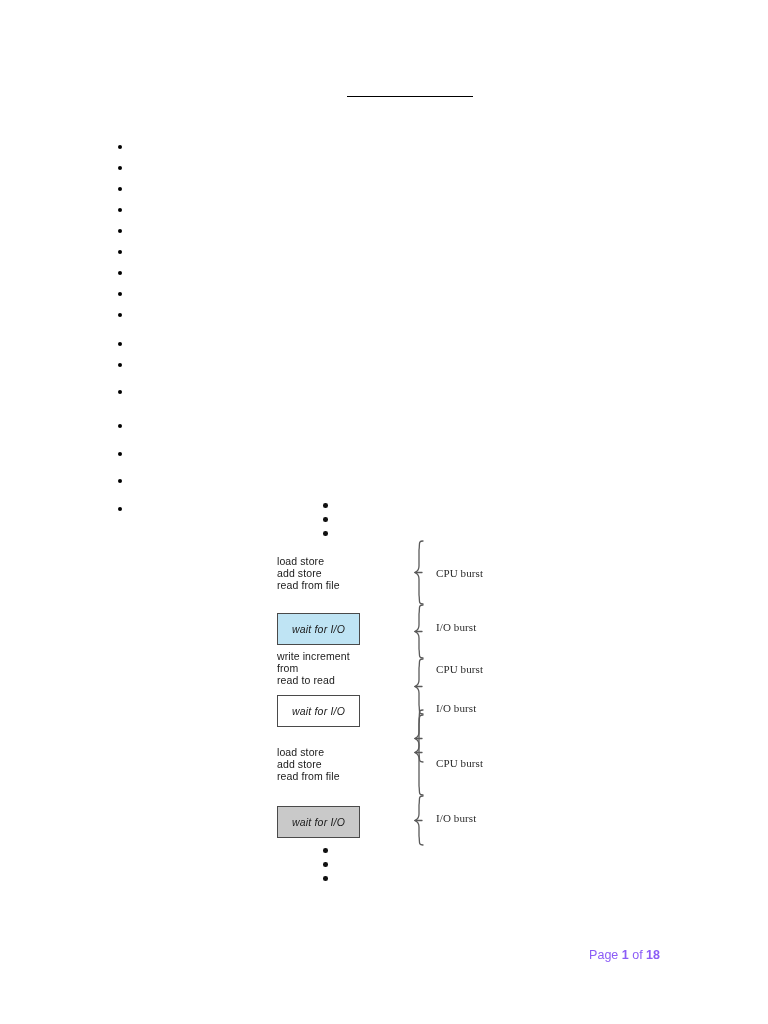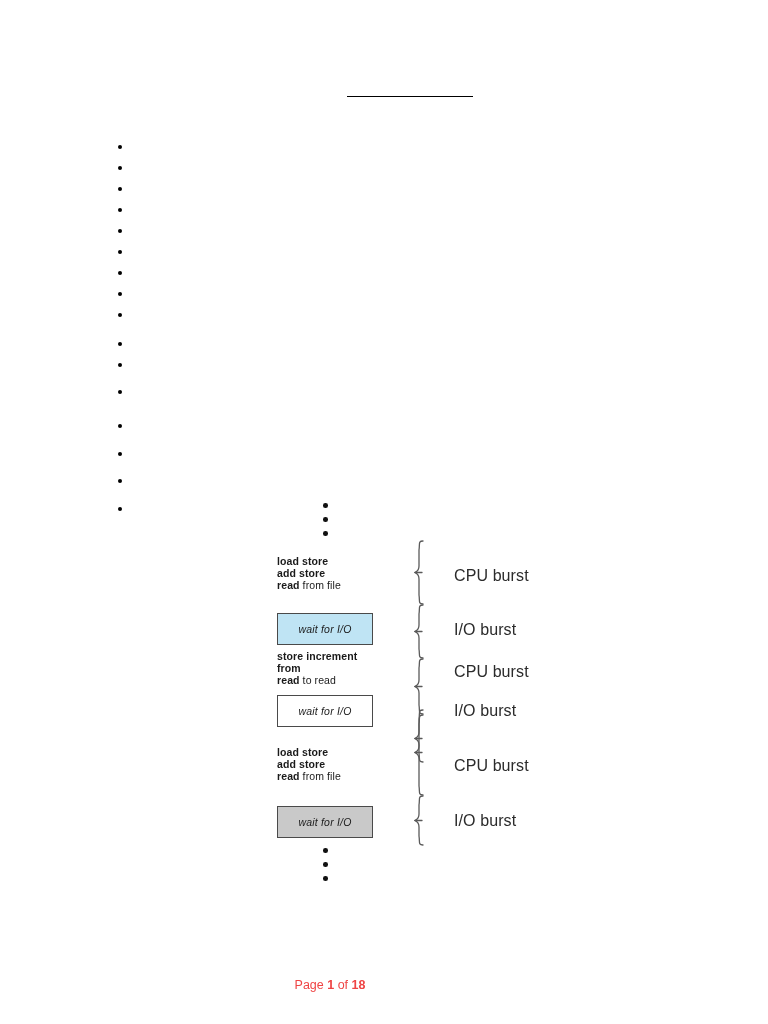--- a/index.html
+++ b/index.html
@@ -106,26 +106,26 @@
 
   .code-block {
     position: absolute;
     left: 15px;
     font-size: 10.5px;
     line-height: 11.8px;
     color: #1a1a1a;
     letter-spacing: 0.1px;
     white-space: nowrap;
   }
-  .code-block .b { font-weight: bold; text-align: center; }
+  .code-block .b { font-weight: normal; text-align: center; }
 
   .wait-box {
     position: absolute;
     left: 15px;
-    width: 96px;
+    width: 83px;
     height: 32px;
     box-sizing: border-box;
     border: 1.4px solid #4a4a4a;
     display: flex;
     align-items: center;
     justify-content: center;
     font-style: italic;
     font-size: 10.5px;
     color: #1a1a1a;
     letter-spacing: 0.2px;
@@ -134,36 +134,37 @@
   .brace-svg {
     position: absolute;
     left: 152px;
     top: 42px;
     width: 20px;
     height: 306px;
   }
 
   .burst-label {
     position: absolute;
-    left: 192px;
-    font-size: 16px;
+    left: 174px;
+    font-size: 11px;
     color: #2b2b2b;
     white-space: nowrap;
     letter-spacing: 0.1px;
+    font-family: Liberation Serif, serif;
   }
 
   
   .footer {
     position: absolute;
     left: 0;
-    top: 978px;
+    top: 948px;
     width: 660px;
-    text-align: center;
+    text-align: right;
     font-size: 12.5px;
-    color: #ef4444;
+    color: #8b5cf6;
   }
   .footer .num { font-weight: bold; }
 </style>
 </head>
 <body>
 
 <div class="page">
 
   <div class="heading-text"></div>
   <div class="heading-rule"></div>
@@ -202,21 +203,21 @@
       <div><span class="b">load store</span><span></span></div>
       <div><span class="b">add store</span><span></span></div>
       <div><span class="b">read</span><span> from file</span></div>
     </div>
 
     <div class="wait-box" style="top:115px; background:#bfe4f4">
       <span>wait for I/O</span>
     </div>
 
     <div class="code-block" style="top:153px">
-      <div><span class="b">store increment</span><span></span></div>
+      <div><span class="b">write increment</span><span></span></div>
       <div><span class="b">from</span><span></span></div>
       <div><span class="b">read</span><span> to read</span></div>
     </div>
 
     <div class="wait-box" style="top:197px; background:#ffffff">
       <span>wait for I/O</span>
     </div>
 
     <div class="code-block" style="top:249px">
       <div><span class="b">load store</span><span></span></div>

